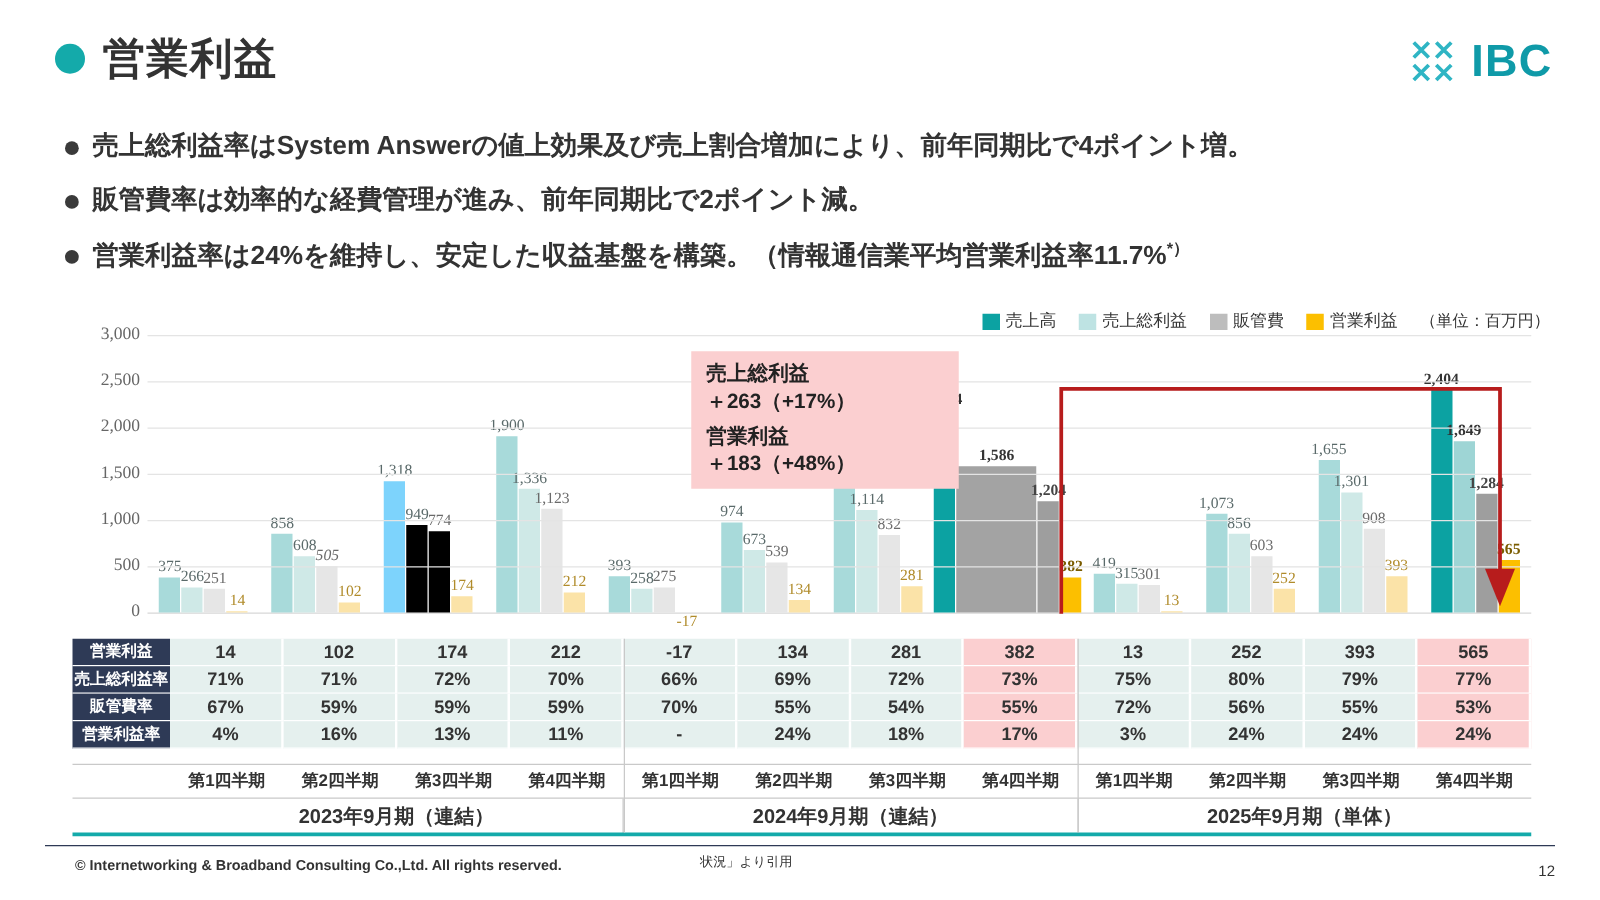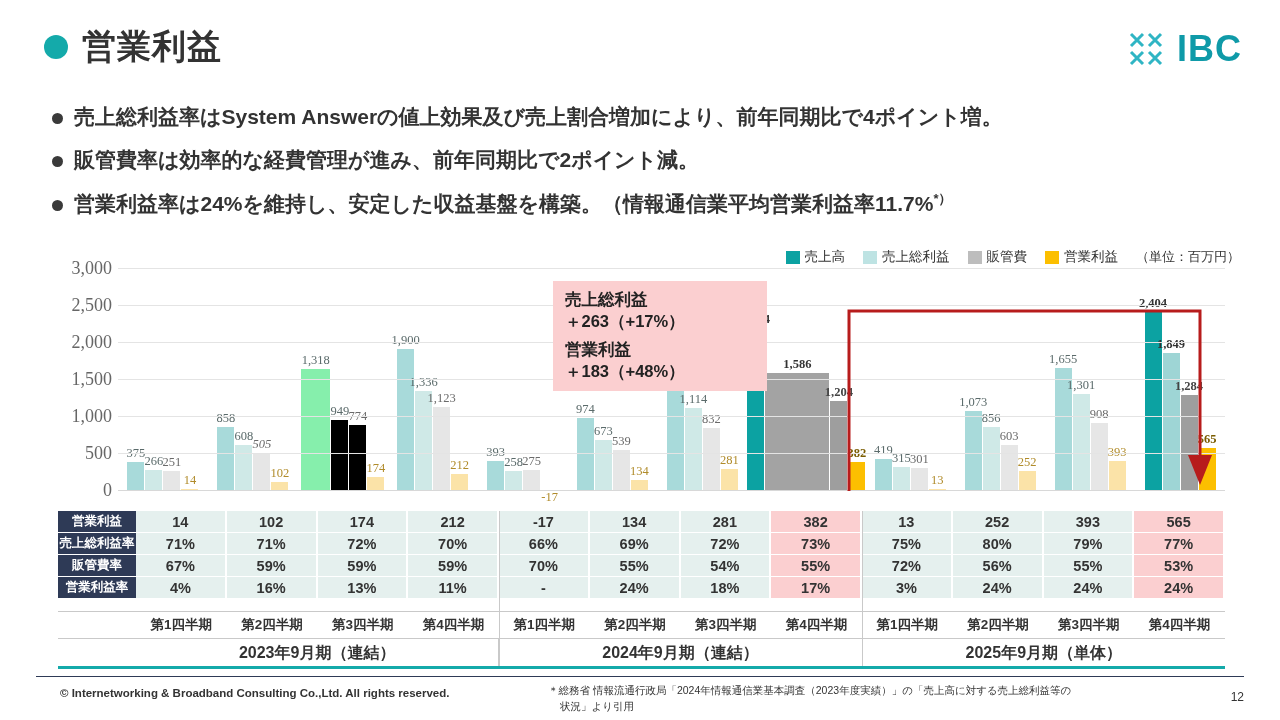--- a/index.html
+++ b/index.html
@@ -25,21 +25,21 @@
 
   
   #legend{position:absolute;right:40px;top:248px;display:flex;align-items:center;gap:9px;font-size:13.5px;color:#333;}
   .lg-item{display:flex;align-items:center;gap:5px;margin-right:9px;}
   .lg-sw{width:14px;height:13px;display:inline-block;}
   #legend-unit{font-size:13px;color:#333;}
 
   
   #chart{position:absolute;left:60px;top:268px;width:1165px;height:240px;}
   #yaxis{position:absolute;left:0;top:0;width:52px;height:222px;}
-  .ytick{position:absolute;right:0;font-size:18px;color:#666;transform:translateY(-50%);font-family:"Liberation Serif","DejaVu Serif",serif;}
+  .ytick{position:absolute;right:0;font-size:14px;color:#666;transform:translateY(-50%);font-family:"Liberation Serif","DejaVu Serif",serif;}
   #plot{position:absolute;left:58px;top:0;right:0;height:222px;border-bottom:1px solid #d8d8d8;}
   .grid{position:absolute;left:0;right:0;height:1px;background:#e4e4e4;}
   #bars{position:absolute;left:0;right:0;bottom:0;top:0;display:flex;}
   .grp{flex:1 1 0;display:flex;align-items:flex-end;justify-content:center;gap:1px;position:relative;height:100%;}
   .bar{width:17px;position:relative;}
   .bar .v{position:absolute;left:50%;transform:translateX(-50%);bottom:100%;margin-bottom:1px;font-size:12.5px;white-space:nowrap;
           font-family:"Liberation Serif","DejaVu Serif",serif;}
   .bar.neg .v{bottom:auto;top:100%;margin-top:0px;}
 
   
@@ -167,21 +167,21 @@
             <span class="v" style="color: rgb(90, 106, 106);">608</span>
           </div>
           <div class="bar" style="height: 37.37px; background: rgb(230, 230, 230); font-style: italic;">
             <span class="v" style="color: rgb(106, 106, 106);">505</span>
           </div>
           <div class="bar" style="height: 7.548px; background: rgb(251, 227, 168);">
             <span class="v" style="color: rgb(176, 139, 42);">102</span>
           </div>
         </div>
         <div class="grp">
-          <div class="bar" style="height: 121px; background: #86efac; padding-left: 12px;">
+          <div class="bar" style="height: 105px; background: #7dd3fc;">
             <span class="v" style="color: rgb(90, 106, 106);">1,318</span>
           </div>
           <div class="bar" style="height: 70.226px; background: #000000;">
             <span class="v" style="color: rgb(90, 106, 106);">949</span>
           </div>
           <div class="bar" style="height: 65px; background: #000000;">
             <span class="v" style="color: rgb(106, 106, 106);">774</span>
           </div>
           <div class="bar" style="height: 12.876px; background: rgb(251, 227, 168);">
             <span class="v" style="color: rgb(176, 139, 42);">174</span>
@@ -420,19 +420,18 @@
       <div class="pcell">2023年9月期（連結）</div>
       <div class="pcell">2024年9月期（連結）</div>
       <div class="pcell">2025年9月期（単体）</div>
     </div>
 </div>
 <div id="baseline"></div>
 
 <div id="footer-line"></div>
 <div id="copyright">© Internetworking &amp; Broadband Consulting Co.,Ltd. All rights reserved.</div>
 <div id="source">
-  <div>＊総務省 情報流通行政局「2024年情報通信業基本調査（2023年度実績）」の「売上高に対する売上総利益等の</div>
   <div style="padding-left:12px">状況」より引用</div>
 </div>
 <div id="pageno">12</div>
 
 <div class="vsep" style="left: 499px;"></div>
 <div class="vsep" style="left: 862px;"></div>
 
 </body></html>

